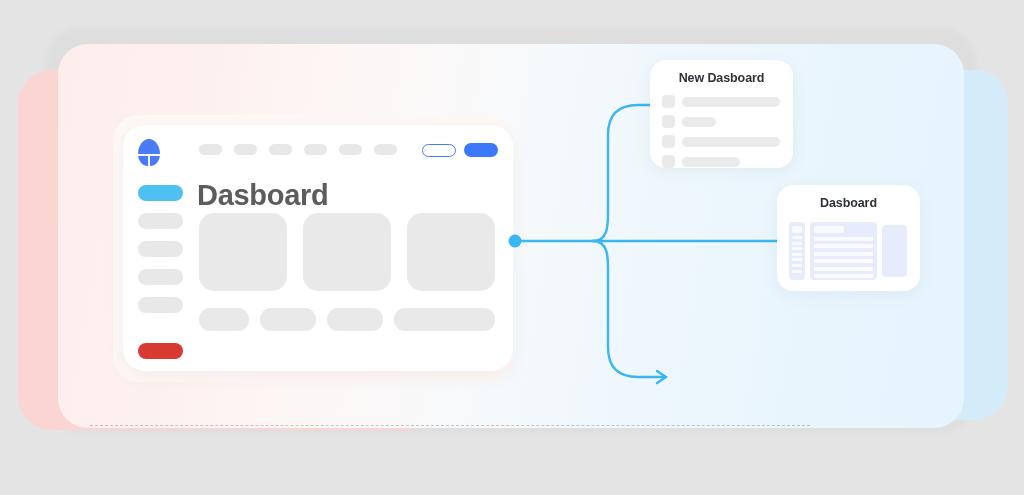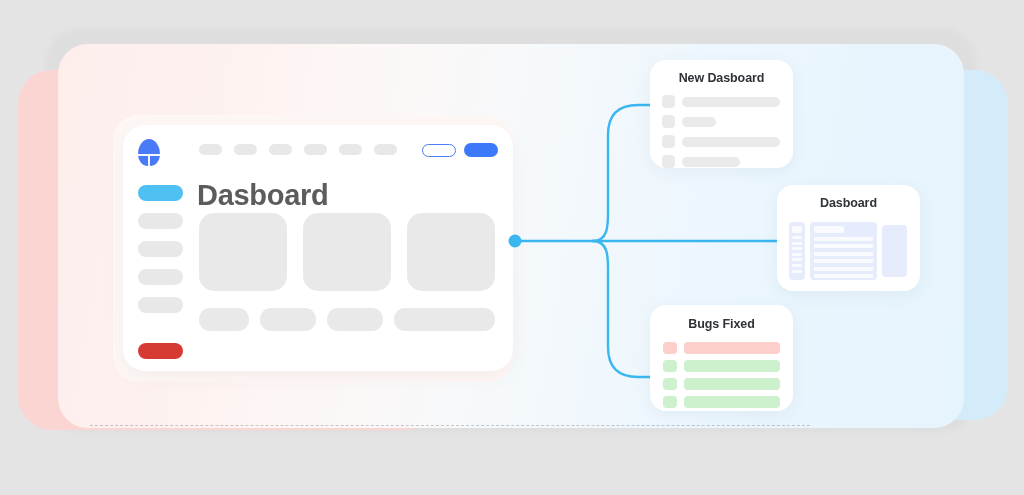--- a/index.html
+++ b/index.html
@@ -382,35 +382,14 @@
         <div class="nl-line"></div>
         <div class="nl-line"></div>
         <div class="nl-line"></div>
         <div class="nl-line"></div>
         <div class="nl-line"></div>
       </div>
       <div class="nl-right"></div>
     </div>
   </div>
 
-  <div class="rcard" id="card-bugs">
-    <div class="rcard-title">Bugs Fixed</div>
-    <div class="bug-rows">
-      <div class="bug-row red">
-        <div class="bug-sq"></div>
-        <div class="bug-bar"></div>
-      </div>
-      <div class="bug-row green">
-        <div class="bug-sq"></div>
-        <div class="bug-bar"></div>
-      </div>
-      <div class="bug-row green">
-        <div class="bug-sq"></div>
-        <div class="bug-bar"></div>
-      </div>
-      <div class="bug-row green">
-        <div class="bug-sq"></div>
-        <div class="bug-bar"></div>
-      </div>
-    </div>
-  </div>
 
 </div>
 
 </body></html>

